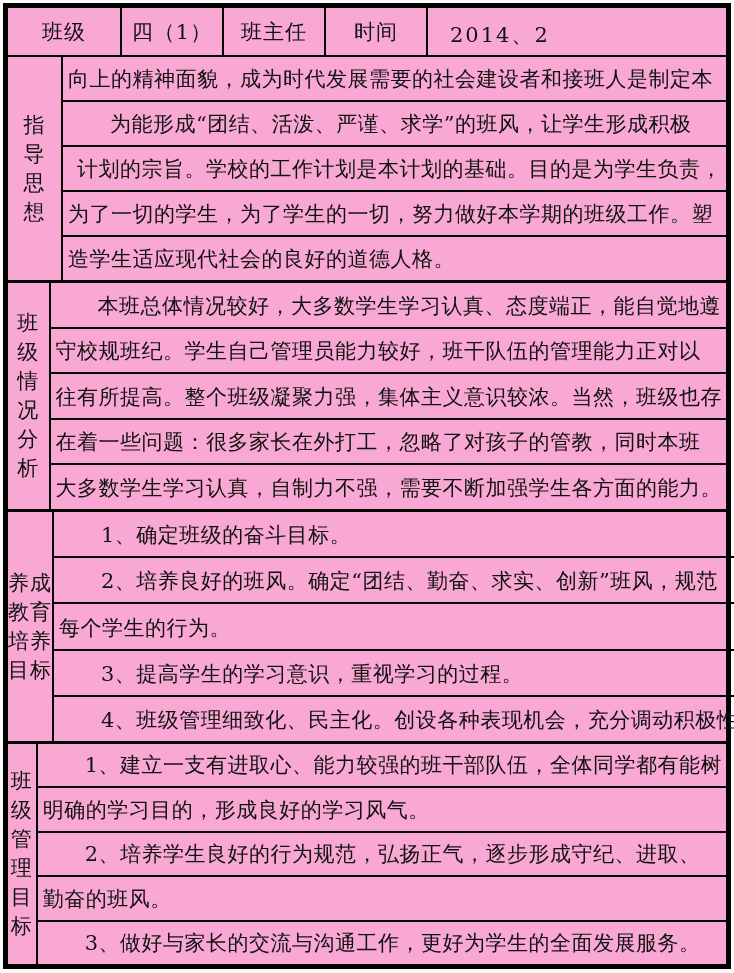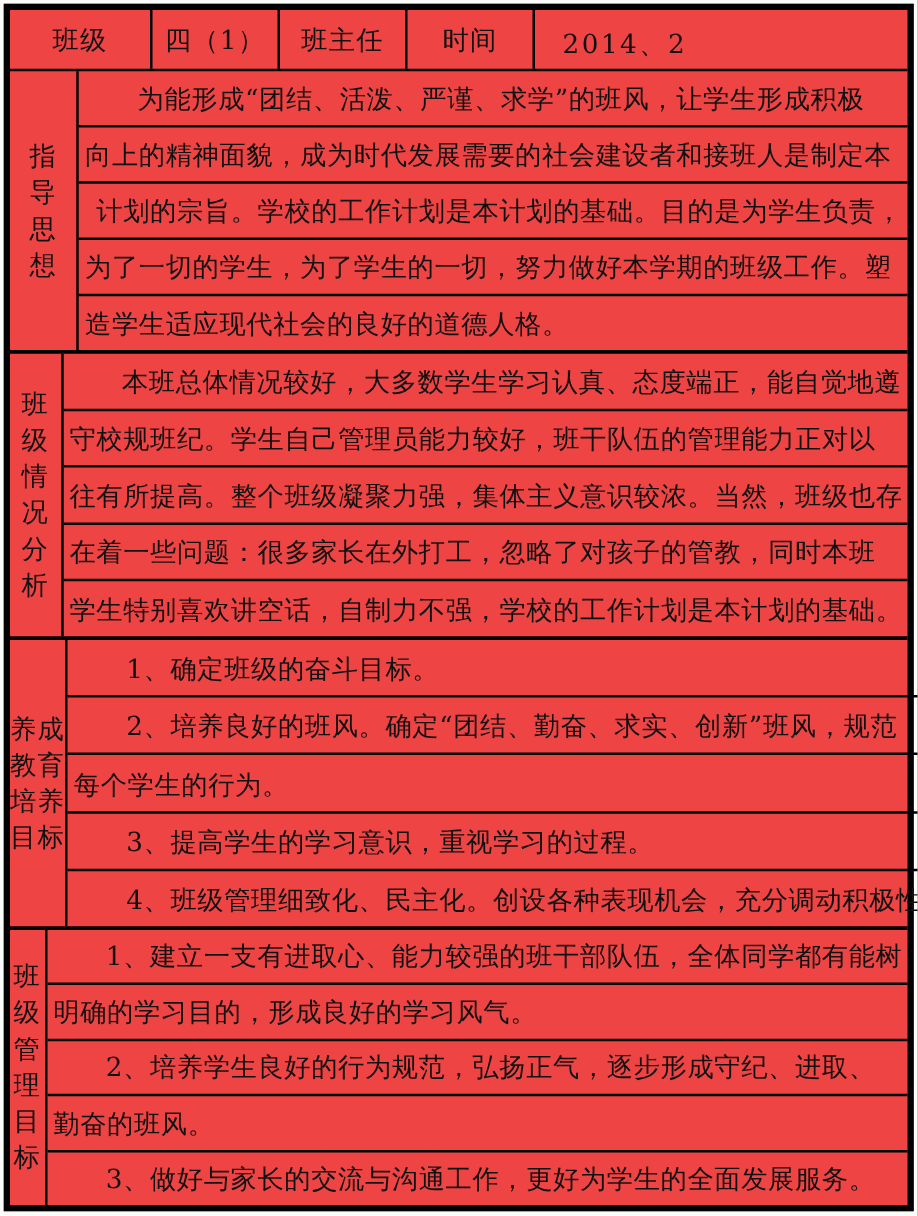--- a/index.html
+++ b/index.html
@@ -10,21 +10,21 @@
     color:#111;
     position:relative;
   }
   .sheet {
     position:absolute; left:0; top:0; width:734px; height:973px;
     background:#fbfbfa;
   }
   .doc-table {
     position:absolute; left:3px; top:3px; width:728px; height:966px;
     border:5px solid #000;
-    background:#ef4444;
+    background:#f9a8d4;
     display:flex; flex-direction:column;
   }
   
   .header-row {
     display:flex; height:49px; border-bottom:2px solid #000;
   }
   .hcell {
     border-right:2px solid #000;
     display:flex; align-items:center; justify-content:center;
     font-size:21px; letter-spacing:1px; overflow:hidden; white-space:nowrap;
@@ -78,43 +78,43 @@
     </div>
 
     <div class="section sec-1">
       <div class="label-cell">
         <span>指</span>
         <span>导</span>
         <span>思</span>
         <span>想</span>
       </div>
       <div class="content-cell">
+        <div class="line">向上的精神面貌，成为时代发展需要的社会建设者和接班人是制定本</div>
         <div class="line ind2">为能形成“团结、活泼、严谨、求学”的班风，让学生形成积极</div>
-        <div class="line">向上的精神面貌，成为时代发展需要的社会建设者和接班人是制定本</div>
         <div class="line indh">计划的宗旨。学校的工作计划是本计划的基础。目的是为学生负责，</div>
         <div class="line">为了一切的学生，为了学生的一切，努力做好本学期的班级工作。塑</div>
         <div class="line">造学生适应现代社会的良好的道德人格。</div>
       </div>
     </div>
 
     <div class="section sec-2">
       <div class="label-cell">
         <span>班</span>
         <span>级</span>
         <span>情</span>
         <span>况</span>
         <span>分</span>
         <span>析</span>
       </div>
       <div class="content-cell">
         <div class="line ind2">本班总体情况较好，大多数学生学习认真、态度端正，能自觉地遵</div>
         <div class="line">守校规班纪。学生自己管理员能力较好，班干队伍的管理能力正对以</div>
         <div class="line">往有所提高。整个班级凝聚力强，集体主义意识较浓。当然，班级也存</div>
         <div class="line">在着一些问题：很多家长在外打工，忽略了对孩子的管教，同时本班</div>
-        <div class="line">学生特别喜欢讲空话，自制力不强，学校的工作计划是本计划的基础。</div>
+        <div class="line">大多数学生学习认真，自制力不强，需要不断加强学生各方面的能力。</div>
       </div>
     </div>
 
     <div class="section sec-3">
       <div class="label-cell">
         <span>养成</span>
         <span>教育</span>
         <span>培养</span>
         <span>目标</span>
       </div>

